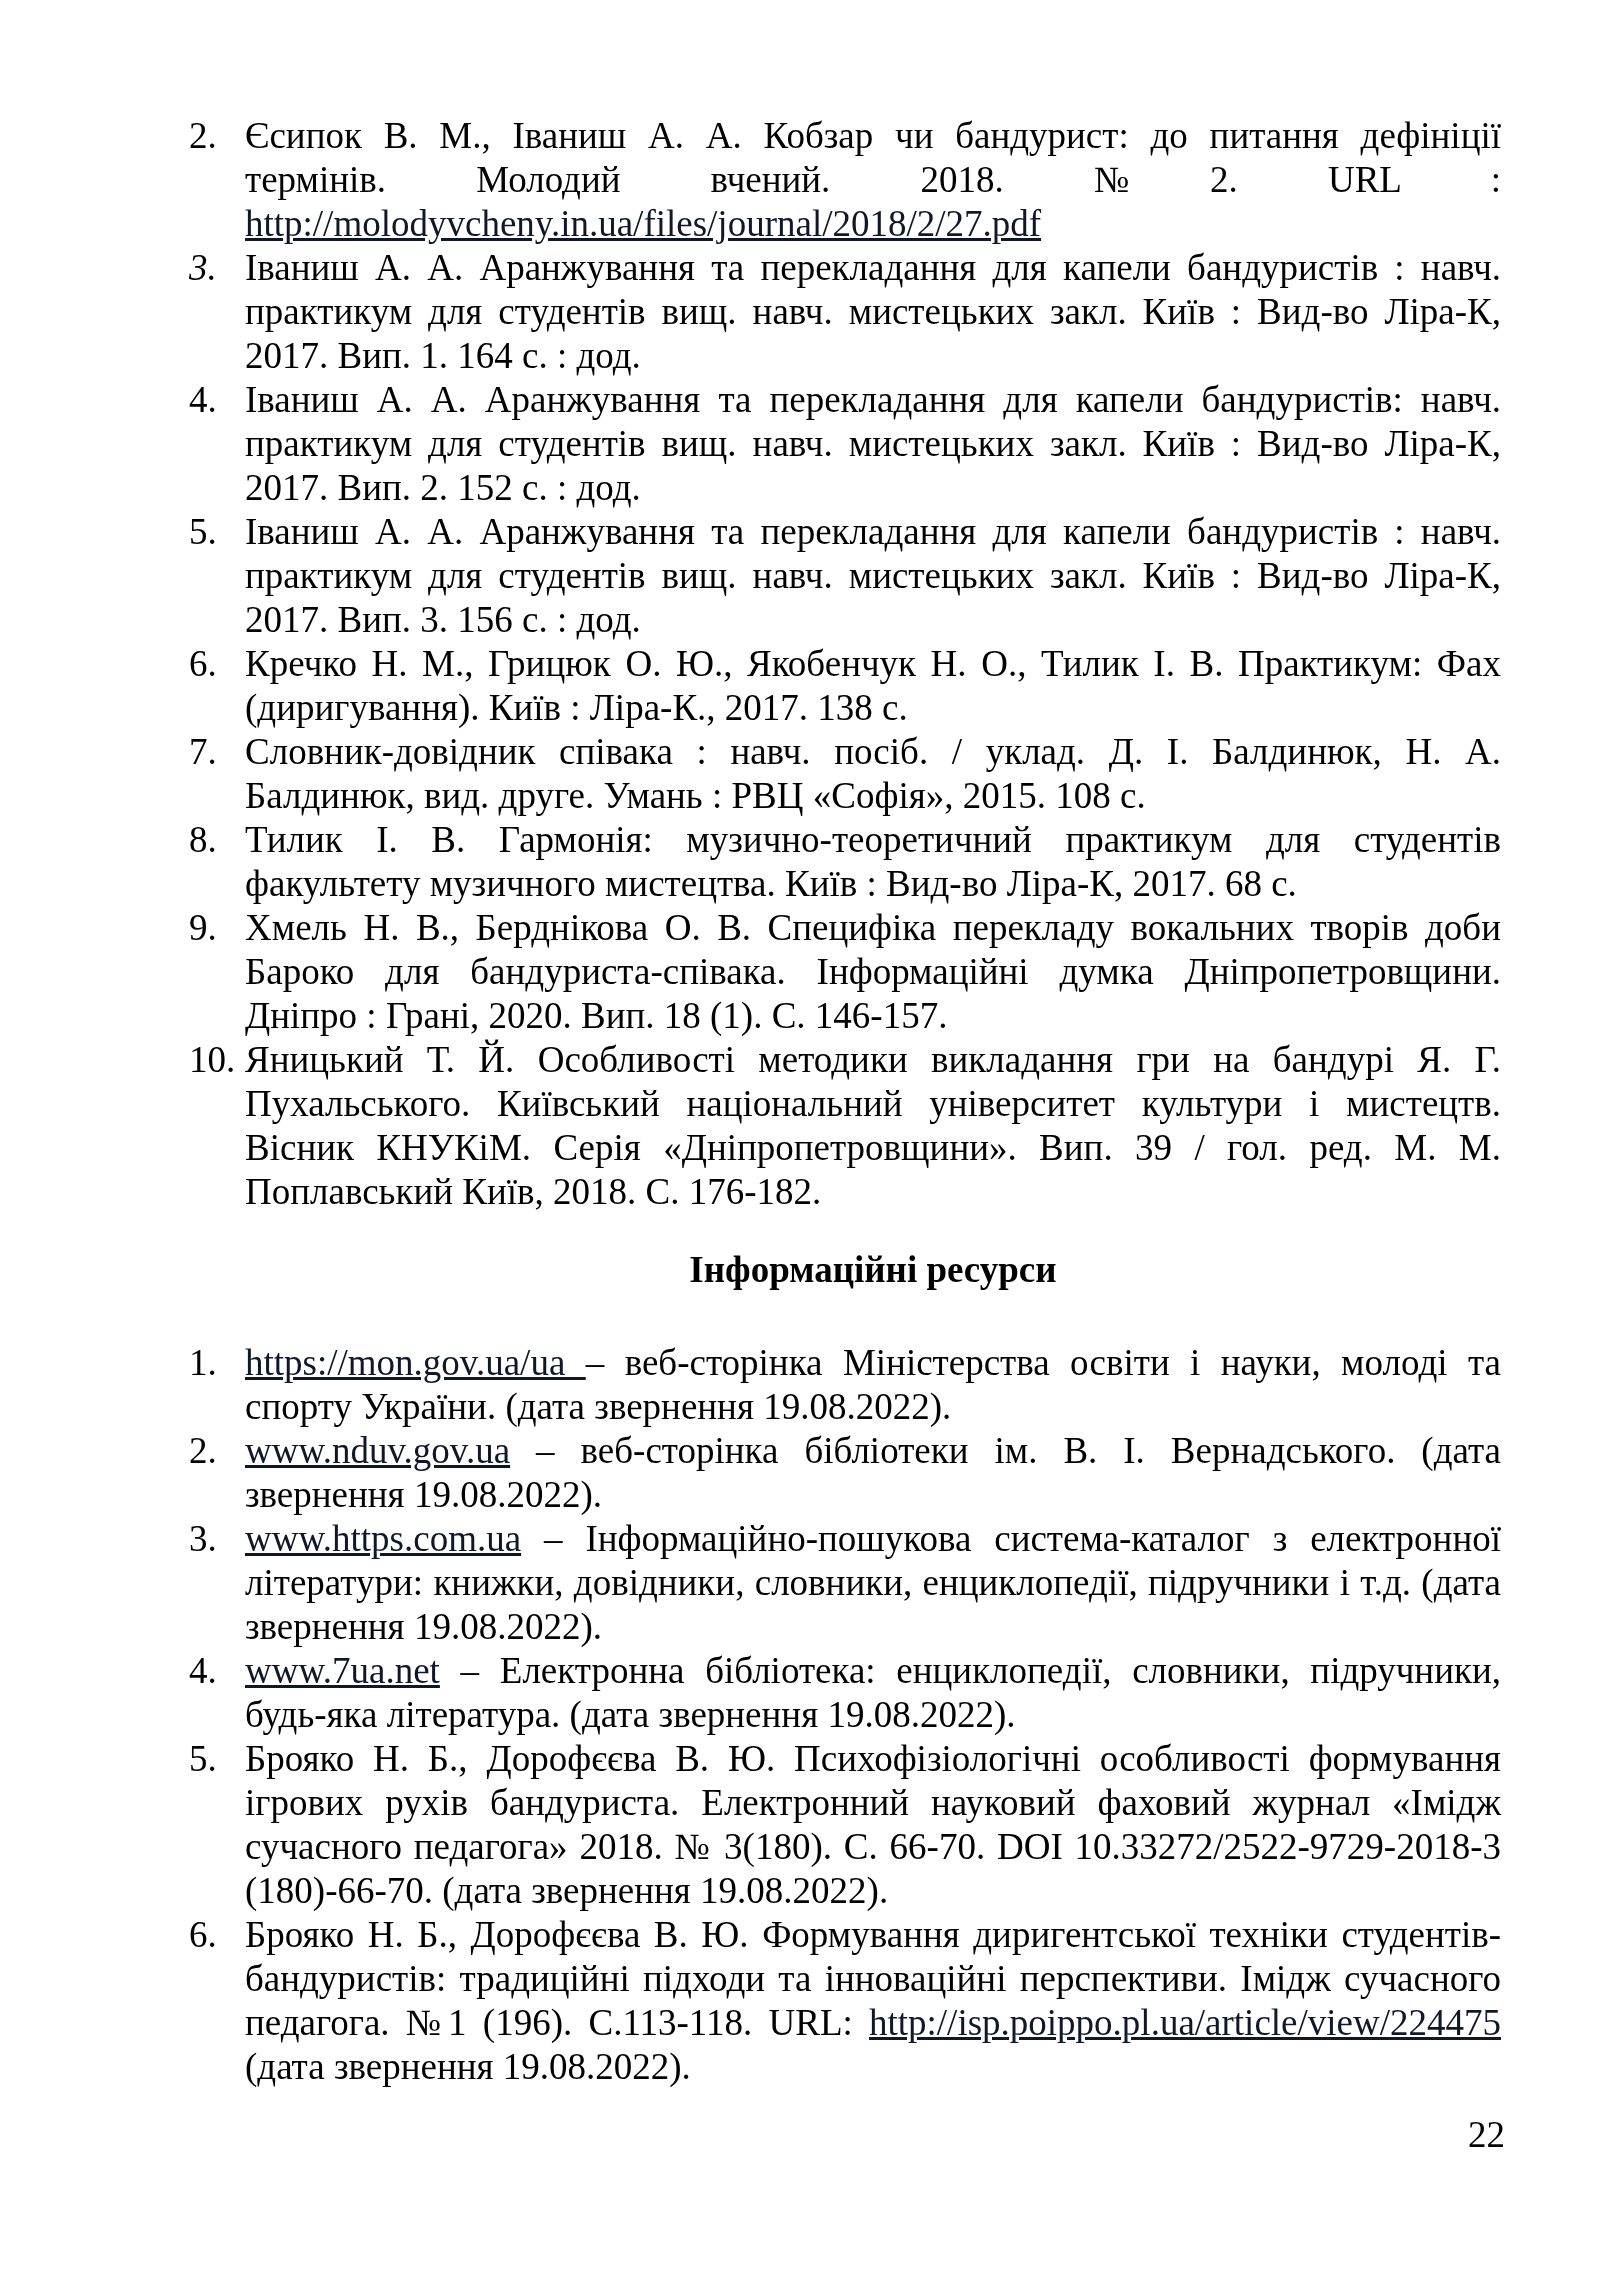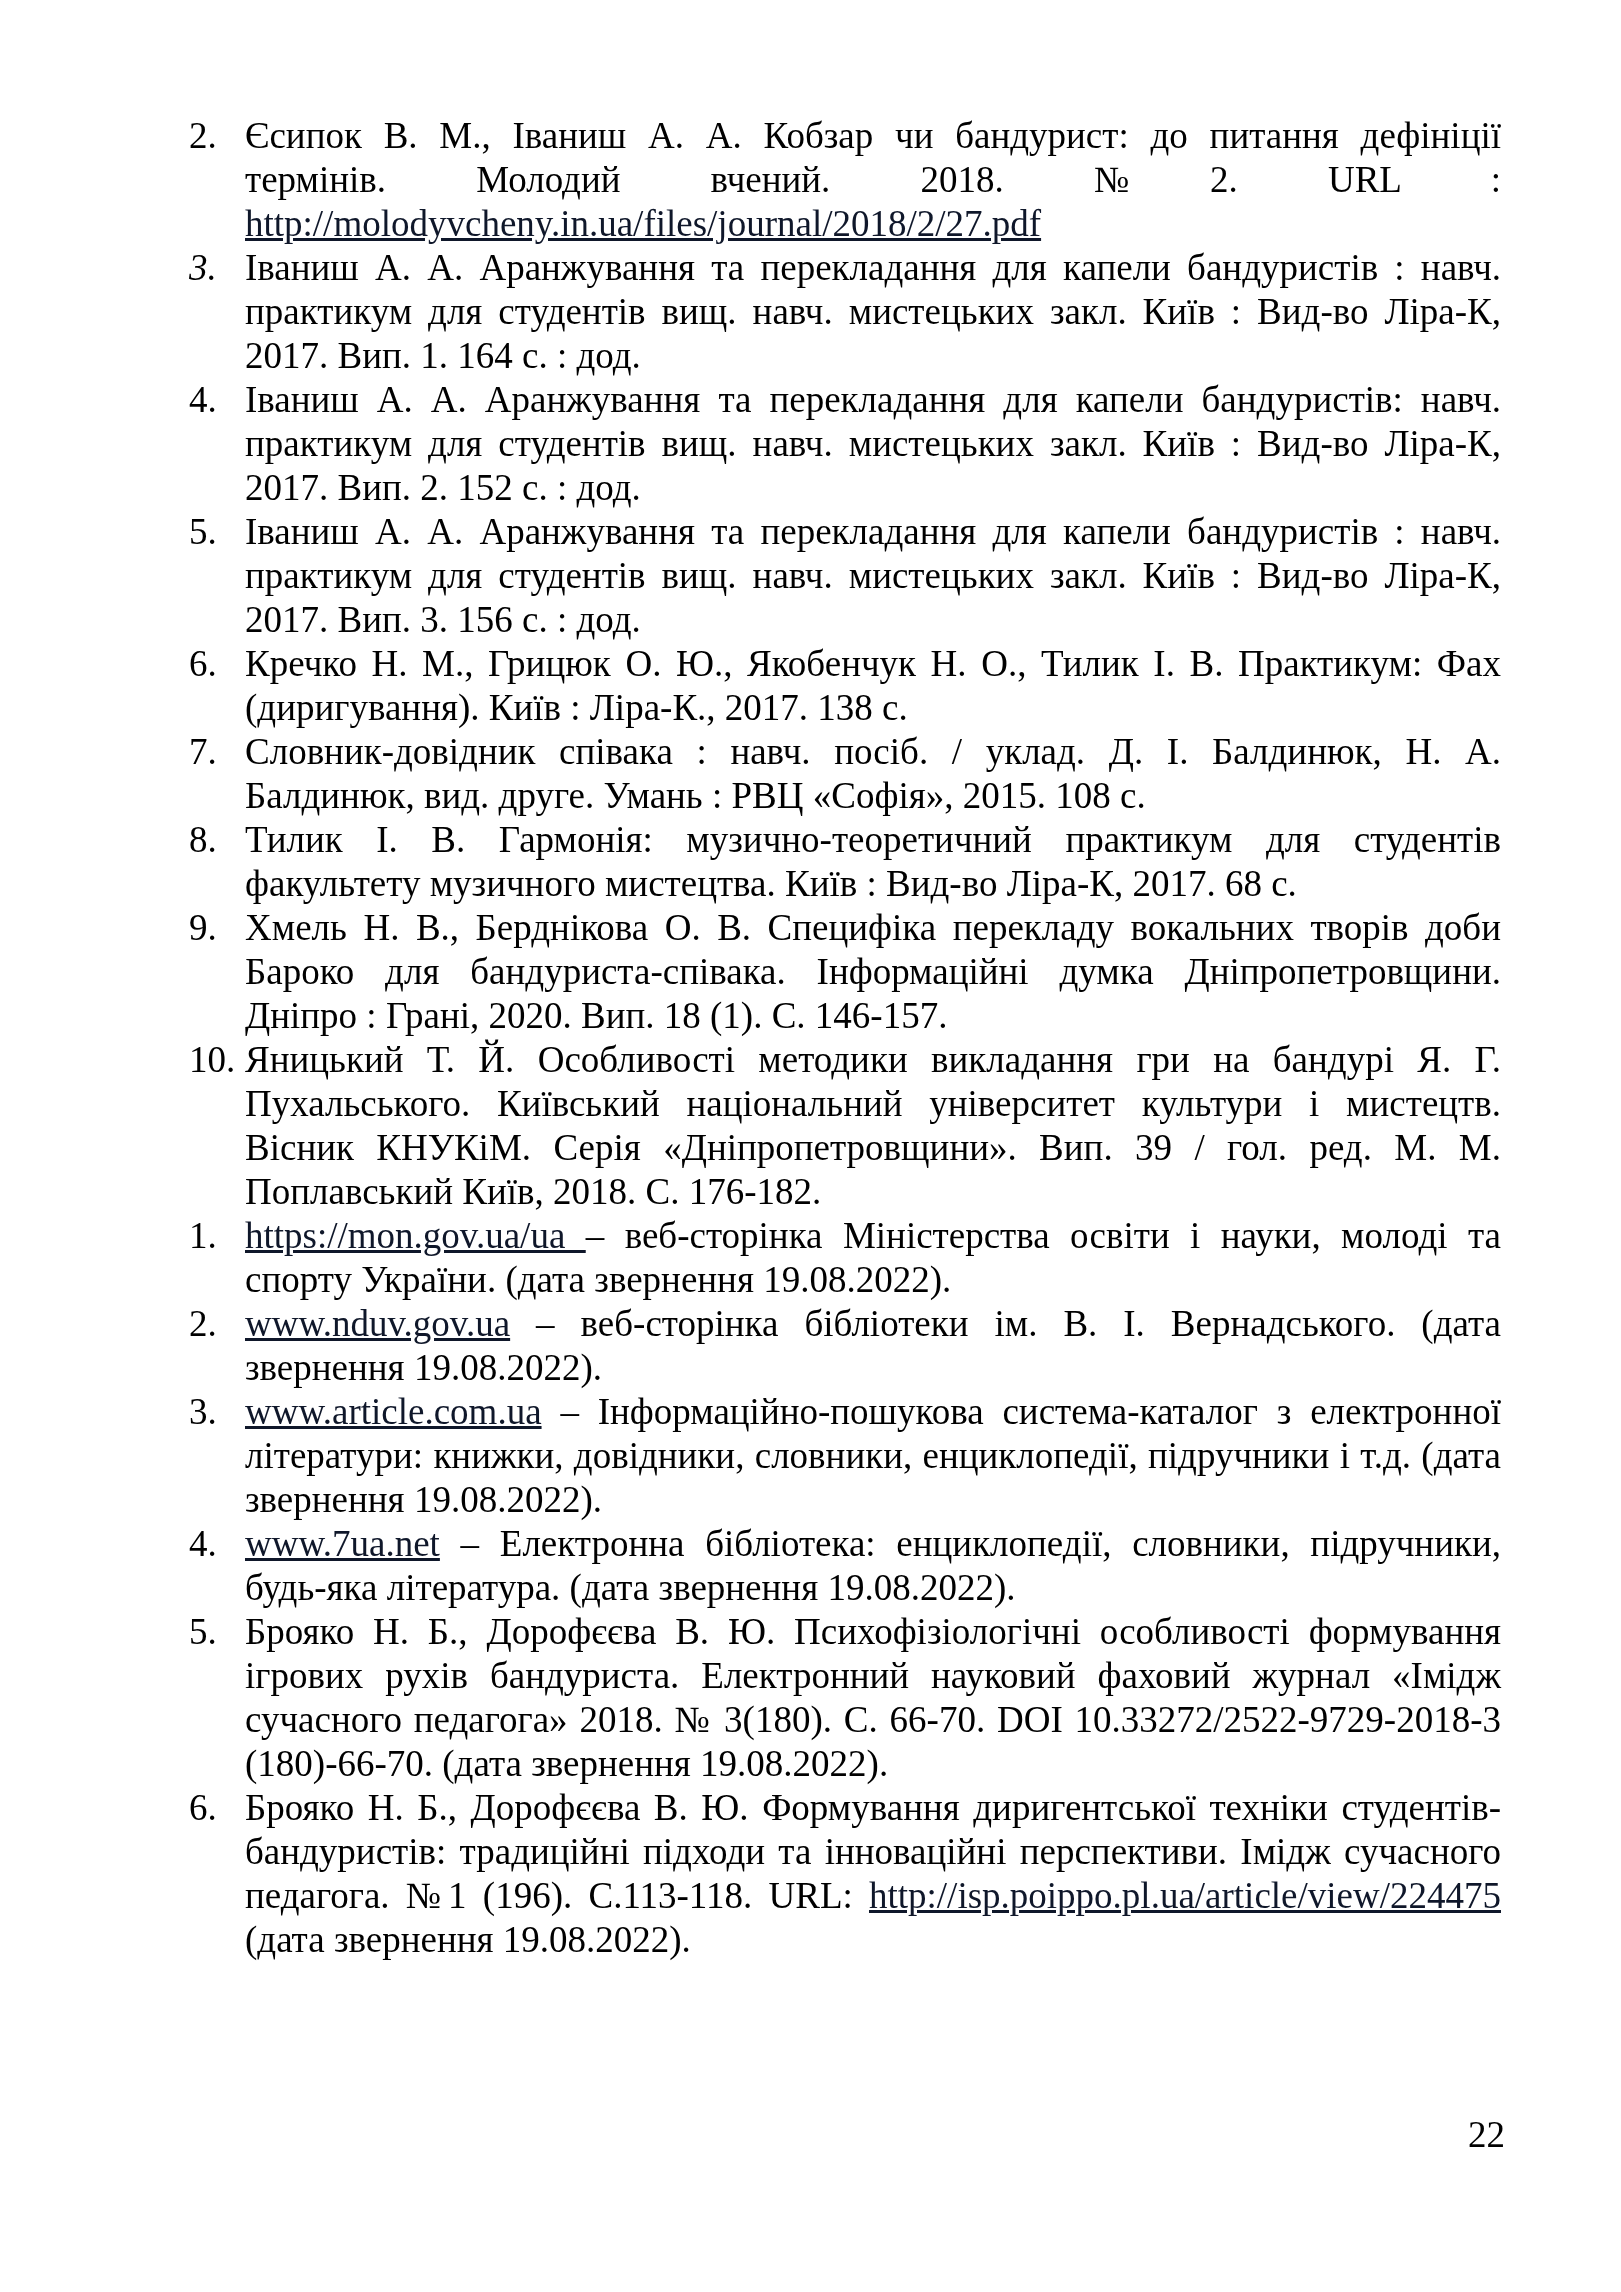--- a/index.html
+++ b/index.html
@@ -77,24 +77,25 @@
         <li><span class="marker">2.</span><span class="run">Єсипок В. М., Іваниш А. А. Кобзар чи бандурист: до питання дефініції термінів. </span><span class="run-italic">Молодий вчений.</span><span class="run"> 2018. №2. URL : </span><a href="#" class="doc-link">http://molodyvcheny.in.ua/files/journal/2018/2/27.pdf</a></li>
         <li><span class="marker italic">3.</span><span class="run">Іваниш А. А. Аранжування та перекладання для капели бандуристів : навч. практикум для студентів вищ. навч. мистецьких закл. Київ : Вид-во Ліра-К, 2017. Вип. 1. 164 с. : дод.</span></li>
         <li><span class="marker">4.</span><span class="run">Іваниш А. А. Аранжування та перекладання для капели бандуристів: навч. практикум для студентів вищ. навч. мистецьких закл. Київ : Вид-во Ліра-К, 2017. Вип. 2. 152 с. : дод.</span></li>
         <li><span class="marker">5.</span><span class="run">Іваниш А. А. Аранжування та перекладання для капели бандуристів : навч. практикум для студентів вищ. навч. мистецьких закл. Київ : Вид-во Ліра-К, 2017. Вип. 3. 156 с. : дод.</span></li>
         <li><span class="marker">6.</span><span class="run">Кречко Н. М., Грицюк О. Ю., Якобенчук Н. О., Тилик І. В. Практикум: Фах (диригування). Київ : Ліра-К., 2017. 138 с.</span></li>
         <li><span class="marker">7.</span><span class="run">Словник-довідник співака : навч. посіб. / уклад. Д. І. Балдинюк, Н. А. Балдинюк, вид. друге. Умань : РВЦ «Софія», 2015. 108 с.</span></li>
         <li><span class="marker">8.</span><span class="run">Тилик І. В. Гармонія: музично-теоретичний практикум для студентів факультету  музичного мистецтва. Київ : Вид-во Ліра-К, 2017. 68 с.</span></li>
         <li><span class="marker">9.</span><span class="run">Хмель Н. В., Берднікова О. В. Специфіка перекладу вокальних творів доби Бароко для бандуриста-співака. </span><span class="run-italic">Інформаційні думка Дніпропетровщини.</span><span class="run"> Дніпро : Грані, 2020. Вип. 18 (1). С. 146-157.</span></li>
         <li><span class="marker">10.</span><span class="run">Яницький Т. Й. Особливості методики викладання гри на бандурі Я. Г. Пухальського. Київський національний університет культури і мистецтв. </span><span class="run-italic">Вісник КНУКіМ. Серія «Дніпропетровщини».</span><span class="run"> Вип. 39 / гол. ред. М. М. Поплавський Київ, 2018. С. 176-182.</span></li>
       </ol>
+    <h2 class="resources-heading">Інформаційні ресурси</h2>
     <ol class="doc-list" id="resources-list">
         <li><span class="marker">1.</span><a href="#" class="doc-link">https://mon.gov.ua/ua </a><span class="run">– веб-сторінка Міністерства освіти і науки, молоді та спорту України. (дата звернення 19.08.2022).</span></li>
         <li><span class="marker">2.</span><a href="#" class="doc-link">www.nduv.gov.ua</a><span class="run"> – веб-сторінка бібліотеки ім. В. І. Вернадського. (дата звернення 19.08.2022).</span></li>
-        <li><span class="marker">3.</span><a href="#" class="doc-link">www.article.com.ua</a><span class="run"> – Інформаційно-пошукова система-каталог з електронної літератури: книжки, довідники, словники, енциклопедії, підручники і т.д. (дата звернення 19.08.2022).</span></li>
+        <li><span class="marker">3.</span><a href="#" class="doc-link">www.https.com.ua</a><span class="run"> – Інформаційно-пошукова система-каталог з електронної літератури: книжки, довідники, словники, енциклопедії, підручники і т.д. (дата звернення 19.08.2022).</span></li>
         <li><span class="marker">4.</span><a href="#" class="doc-link">www.7ua.net</a><span class="run"> – Електронна бібліотека: енциклопедії, словники, підручники, будь-яка література. (дата звернення 19.08.2022).</span></li>
         <li><span class="marker">5.</span><span class="run">Брояко Н. Б., Дорофєєва В. Ю. Психофізіологічні особливості формування ігрових рухів бандуриста. </span><span class="run-italic">Електронний науковий фаховий журнал «Імідж сучасного педагога»</span><span class="run"> 2018. № 3(180). С. 66-70. DOI 10.33272/2522-9729-2018-3 (180)-66-70. (дата звернення 19.08.2022).</span></li>
         <li><span class="marker">6.</span><span class="run">Брояко Н. Б., Дорофєєва В. Ю. Формування диригентської техніки студентів-бандуристів: традиційні підходи та інноваційні перспективи. </span><span class="run-italic">Імідж сучасного педагога.</span><span class="run"> №1 (196). С.113-118. URL: </span><a href="#" class="doc-link">http://isp.poippo.pl.ua/article/view/224475</a><span class="run"> (дата звернення 19.08.2022).</span></li>
       </ol>
   </div>
   <div class="page-number">22</div>
 </div>
 
 
 </body></html>

